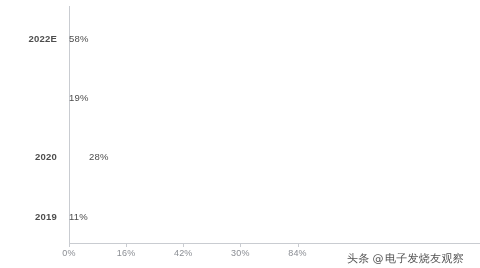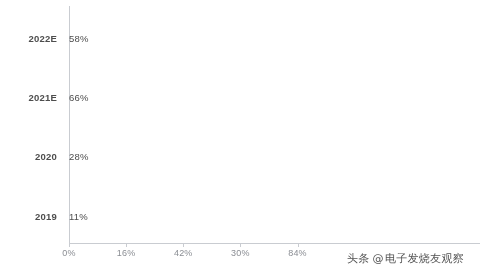--- a/index.html
+++ b/index.html
@@ -139,40 +139,39 @@
 </head>
 <body>
 
 <div id="chart-root">
 
   <div class="y-axis-line"></div>
   <div class="x-axis-line"></div>
 
   <div class="cat-labels">
     <div class="cat-label" style="top:13.5%;">2022E</div>
-    <div class="cat-label" style="top:38.5%;">2021E</div>
     <div class="cat-label" style="top:63.5%;">2020</div>
     <div class="cat-label" style="top:88.5%;">2019</div>
   </div>
 
   <div class="plot-area">
 
     <div class="bar-row" style="top:2.5%; height:22%;">
       <div class="bar" style="width:81.0%;"></div>
       <div class="bar-value" style="left:82.8%;">58%</div>
     </div>
 
     <div class="bar-row" style="top:27.5%; height:22%;">
       <div class="bar" style="width:60.3%;"></div>
-      <div class="bar-value" style="left:62.2%;">66%</div>
+      <div class="bar-value" style="left:62.2%;">19%</div>
     </div>
 
     <div class="bar-row" style="top:52.5%; height:22%;">
       <div class="bar" style="width:39.9%;"></div>
-      <div class="bar-value" style="left:41.8%;">28%</div>
+      <div class="bar-value" style="left:41.8%;padding-left:20px;">28%</div>
     </div>
 
     <div class="bar-row" style="top:77.5%; height:22%;">
       <div class="bar" style="width:15.6%;"></div>
       <div class="bar-value" style="left:17.5%;">11%</div>
     </div>
 
   </div>
 
   <div class="x-ticks">

